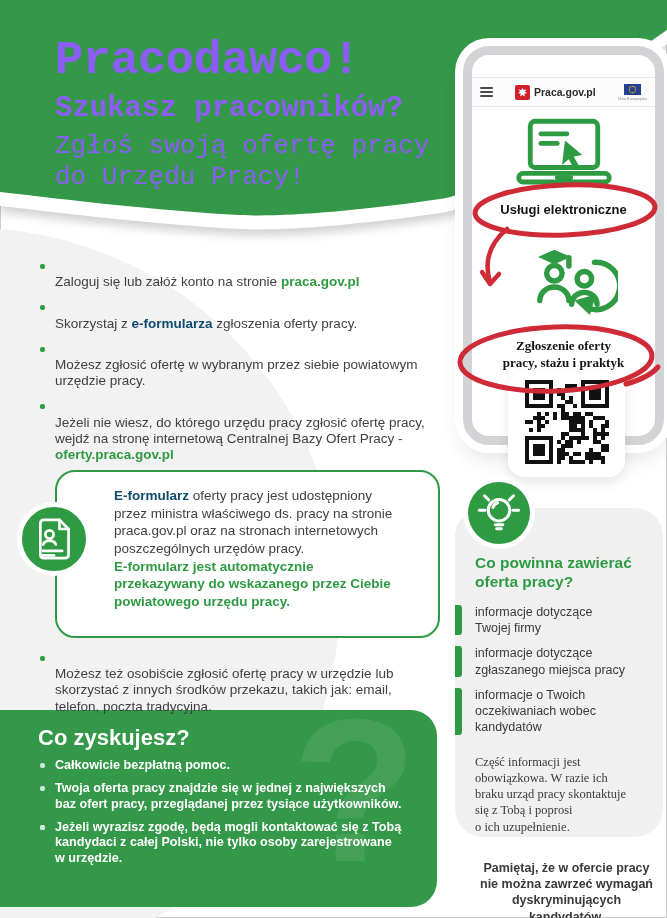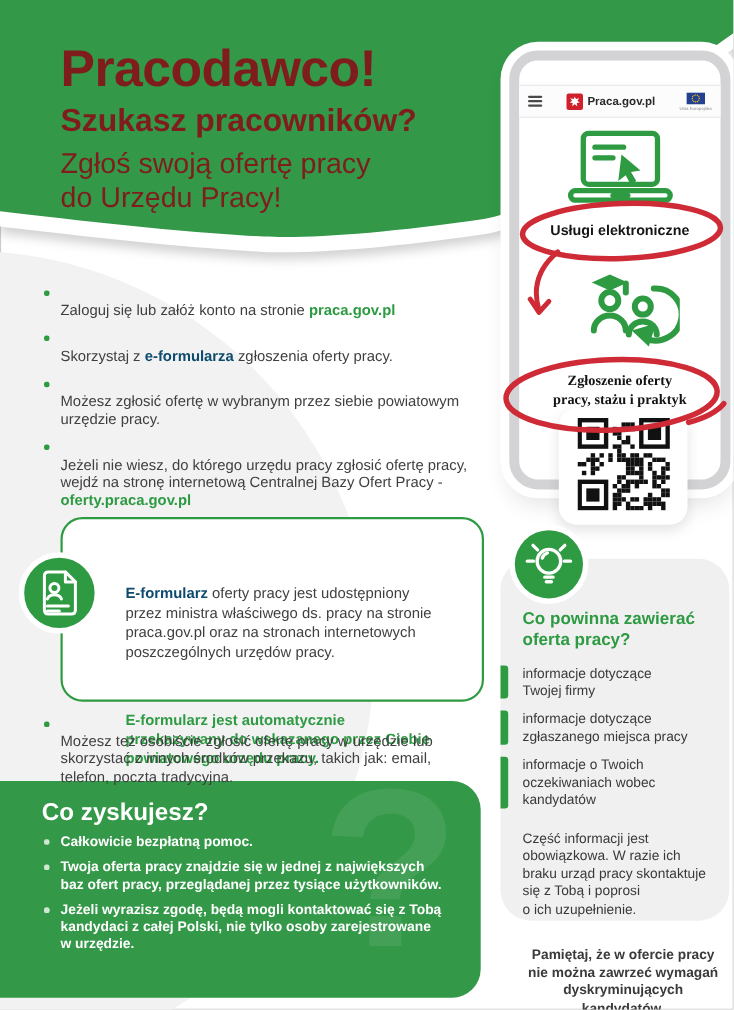--- a/index.html
+++ b/index.html
@@ -7,39 +7,39 @@
   .poster { position:relative; width:667px; height:918px; background:#fff; overflow:hidden;
             box-shadow: inset 0 0 0 1px #cccccc; }
 
   
   .blob { position:absolute; left:-400px; top:228px; width:740px; height:740px;
           border-radius:50%; background:#f2f2f3; z-index:0; }
 
   
   .header-curve { position:absolute; left:0; top:0; width:667px; height:240px; z-index:1;
                   filter: drop-shadow(0 6px 5px rgba(0,0,0,.18)); }
-  .header-text { position:absolute; left:55px; top:34px; z-index:2; color:#7f1d1d; }
+  .header-text { position:absolute; left:55px; top:34px; z-index:2; color:#8b5cf6;font-family:Liberation Mono, monospace; }
   .header-text h1 { font-size:47px; font-weight:bold; letter-spacing:-.5px; }
   .header-text h2 { font-size:29px; font-weight:bold; margin-top:5px; }
   .header-text h3 { font-size:26px; font-weight:normal; margin-top:6px; line-height:1.18; white-space:pre-line; }
 
   
   .intro { position:absolute; left:38px; top:258px; width:419px; z-index:2;
            font-size:13.5px; line-height:1.2; color:#3f3f40; }
   .b-item { position:relative; padding-left:17px; margin-bottom:9px; white-space:pre-line; }
   .b-item .dot { position:absolute; left:2px; top:6px; width:5px; height:5px; border-radius:2px; background:#2e9b43; }
   .sub-para { margin-left:17px; margin-top:11px; white-space:pre-line; }
   .g-link { color:#2e9b43; font-weight:bold; text-decoration:none; }
   .bld { font-weight:bold; color:#0c4a6e; }
 
   
   .ebox { position:absolute; left:55px; top:470px; width:385px; height:168px; z-index:2;
           background:#fff; border:2.5px solid #2e9b43; border-radius:20px;
           padding:15px 14px 12px 57px; font-size:13.5px; line-height:1.31; color:#3f3f40; }
-  .ebox p { white-space:pre-line;margin-top:44px; }
+  .ebox p { white-space:pre-line; }
   .ebox .p2 { color:#2e9b43; font-weight:bold; }
   .ebox-icon { position:absolute; left:17px; top:502px; width:74px; height:74px; z-index:3;
                background:#2e9b43; border:5px solid #fff; border-radius:50%;
                display:flex; align-items:center; justify-content:center; }
 
   .s6 { position:absolute; left:38px; top:650px; width:419px; z-index:2; }
 
   
   .benefits { position:absolute; left:0; top:710px; width:437px; height:197px; z-index:1;
               background:#339848; border-radius:0 26px 26px 0; padding:15px 10px 0 38px;
@@ -88,21 +88,21 @@
   
   .panel { position:absolute; left:455px; top:508px; width:208px; height:329px; z-index:1;
            background:#f0f0f1; border-radius:28px; padding:46px 5px 0 20px;
            color:#3a3a3a; font-size:12.5px; }
   .panel h2 { font-size:15.5px; font-weight:bold; color:#2e9b43; line-height:1.22; white-space:pre-line; }
   .req-items { margin-top:12px; }
   .req-item { position:relative; margin-bottom:9px; line-height:1.3; white-space:pre-line; }
   .req-item .bar { position:absolute; left:-20px; top:1px; bottom:1px; width:7px;
                    background:#2e9b43; border-radius:0 3px 3px 0; }
   .req-item.strong { font-weight:normal; }
-  .panel .note { margin-top:18px; line-height:1.3; white-space:pre-line; }
+  .panel .note { margin-top:18px; line-height:1.3; white-space:pre-line;font-family:Liberation Serif, serif; }
   .panel .warning { margin-top:25px; font-weight:bold; line-height:1.3; white-space:pre-line;text-align:center; }
 </style>
 </head>
 <body>
 
 <div class="poster">
 
   <div class="blob"></div>
 
   <svg class="header-curve" viewBox="0 0 667 240" aria-hidden="true">

